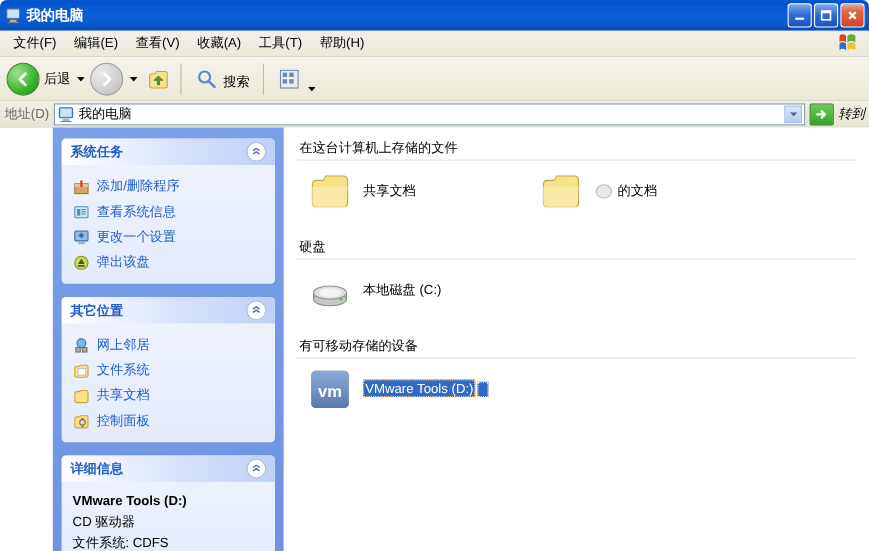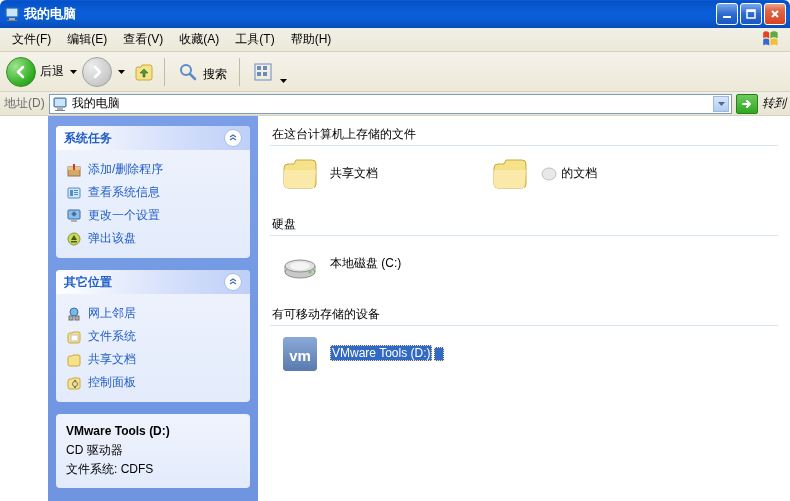--- a/index.html
+++ b/index.html
@@ -292,20 +292,28 @@
                 <rect x="8" y="5" width="2" height="1" fill="#707070"></rect>
                 <rect x="8" y="12" width="2" height="1" fill="#707070"></rect>
               </svg>
             </span>
           <span>控制面板</span>
         </div>
       </div>
     </div>
 
     <div class="panel">
+      <div class="panel-header">
+        <span>详细信息</span>
+        <span class="chev">
+            <svg width="8" height="8" viewBox="0 0 8 8">
+              <path d="M1 3 L4 1 L7 3 M1 6 L4 4 L7 6" stroke="#4a6eaa" stroke-width="1.3" fill="none"></path>
+            </svg>
+          </span>
+      </div>
       <div class="details-body">
         <div class="dtitle">VMware Tools (D:)</div>
         <div>CD 驱动器</div>
         <div>文件系统: CDFS</div>
 
       </div>
     </div>
   </div>
 
   <div class="content">

